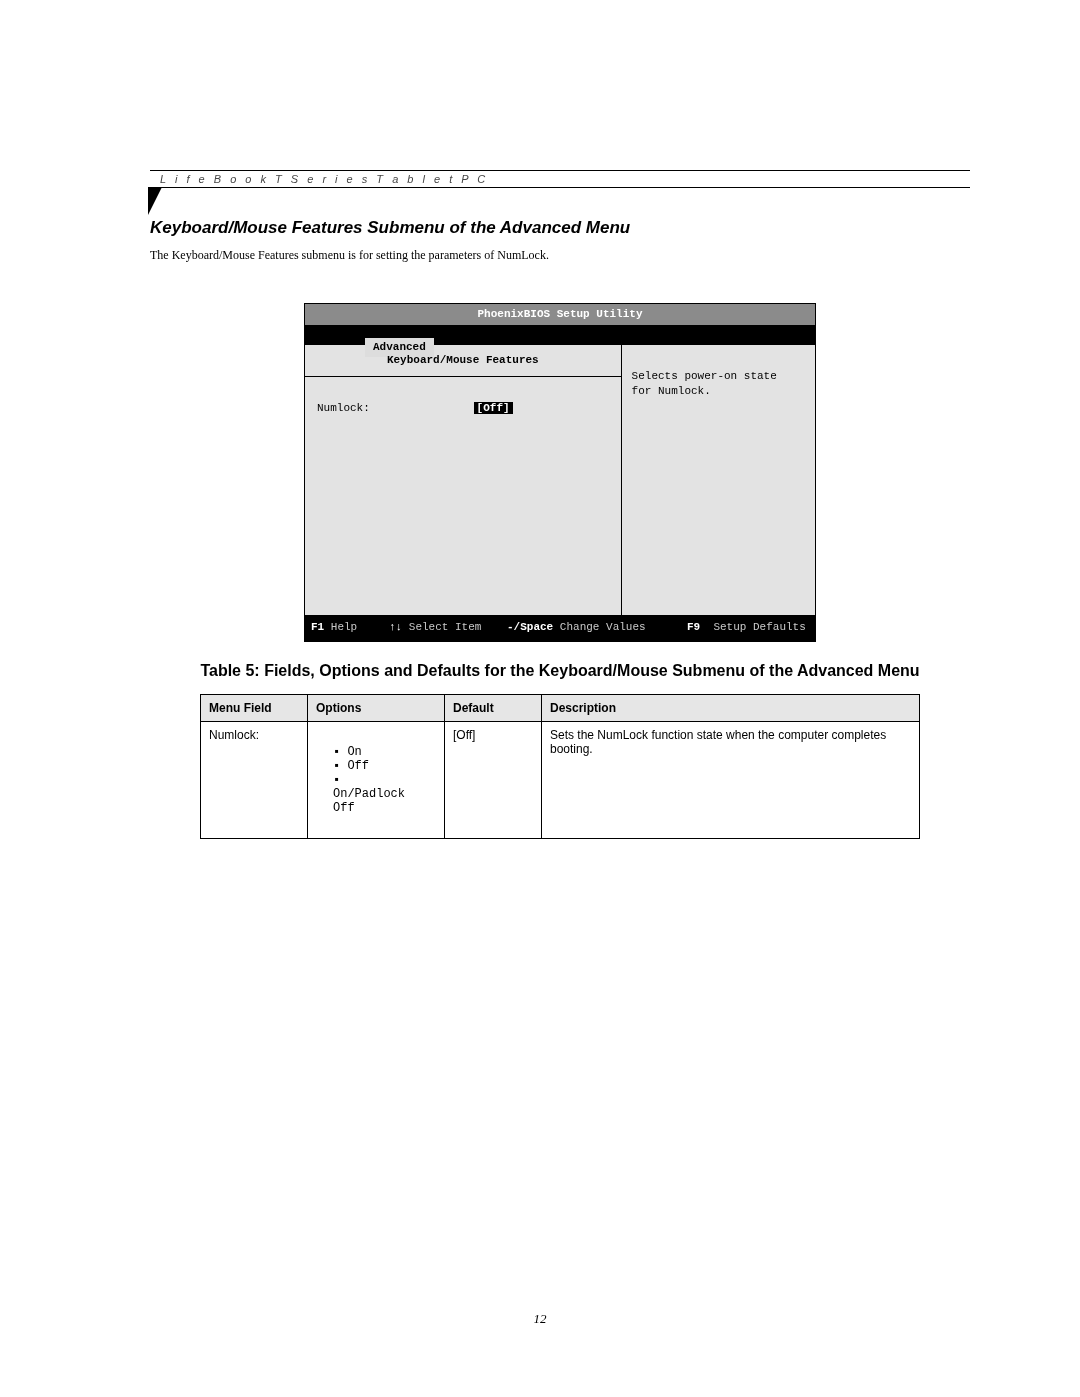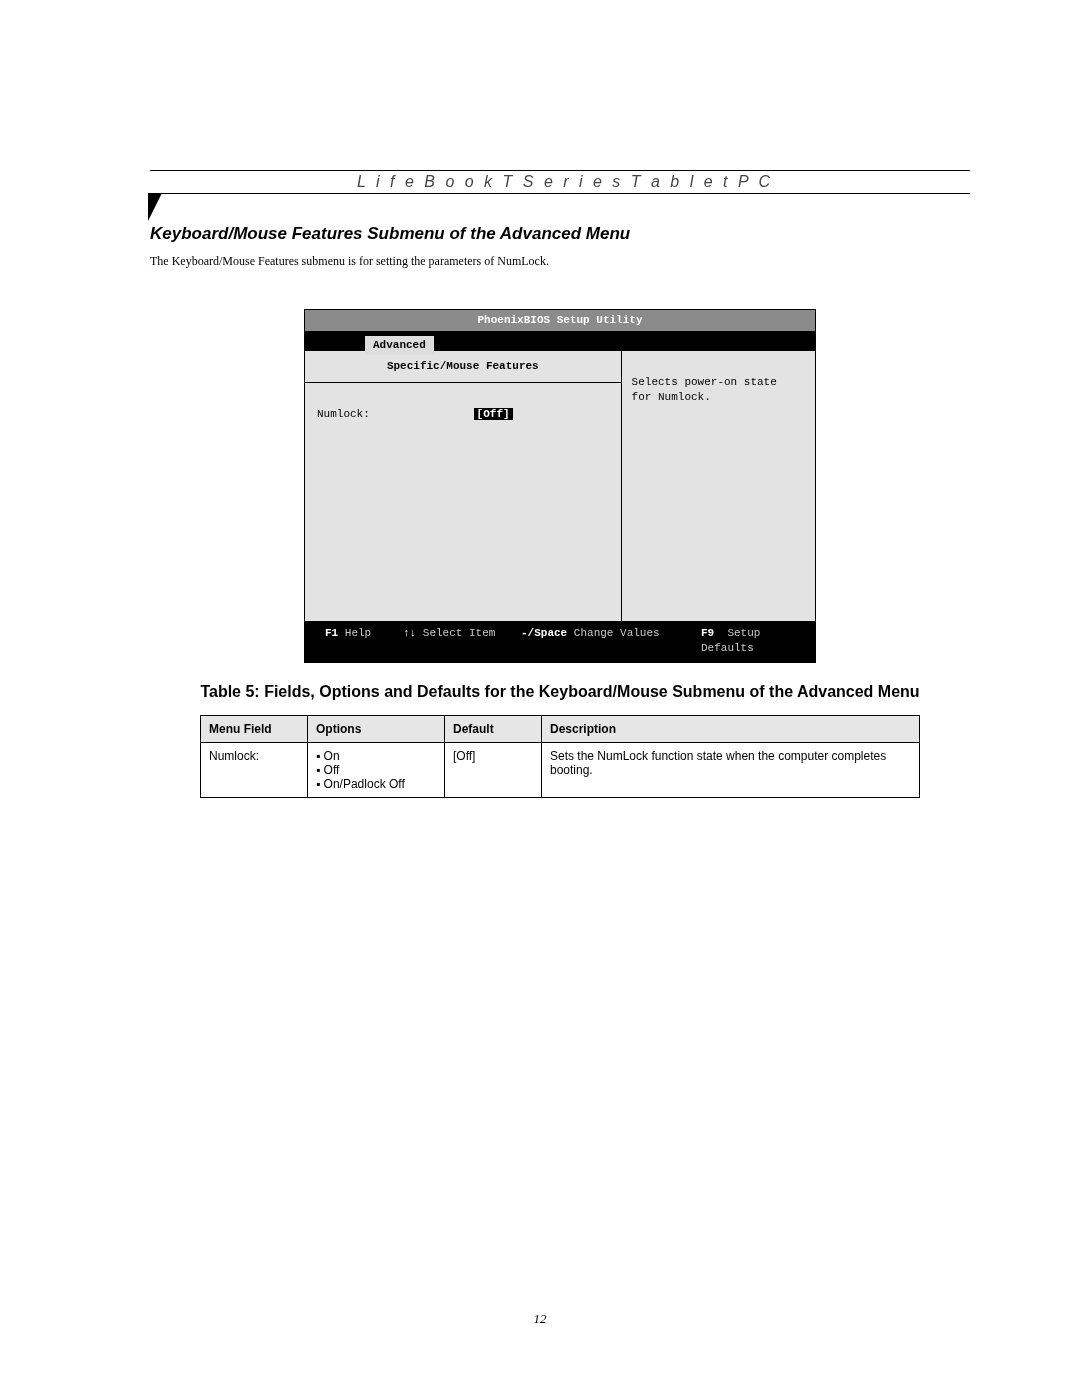--- a/index.html
+++ b/index.html
@@ -17,24 +17,23 @@
     padding: 170px 110px 0 150px;
   }
   .rule {
     border-top: 1px solid #000;
     margin-bottom: 2px;
   }
   .header-line {
     font-family: Arial, Helvetica, sans-serif;
     font-style: italic;
     letter-spacing: 3px;
-    font-size: 16px;
+    font-size: 11px;
     color: #444;
     padding: 0 0 2px 10px;
-    text-align: center;
   }
   .under-rule {
     border-top: 1px solid #000;
     position: relative;
   }
   .wedge {
     position: absolute;
     left: -2px;
     top: -1px;
     width: 0;
@@ -73,21 +72,21 @@
   }
   .bios-menubar {
     background: #000;
     padding: 0;
     height: 18px;
     position: relative;
   }
   .bios-menubar .tab {
     position: absolute;
     left: 60px;
-    top: 4px;
+    top: 12px;
     background: #ddd;
     color: #000;
     font-weight: bold;
     padding: 2px 8px;
     font-size: 11px;
   }
   .bios-body {
     display: flex;
     background: #e3e3e3;
     border-top: 1px solid #000;
@@ -126,21 +125,21 @@
   }
   .bios-right-body {
     padding: 24px 10px;
   }
   .bios-footer {
     background: #000;
     color: #c9c9c9;
     padding: 4px 6px 6px 6px;
   }
   .fk { color: #fff; font-weight: bold; }
-  .fk-row { display:flex;margin-left:14px; }
+  .fk-row { display:flex; }
   .fk-cell1 { width: 78px; }
   .fk-cell2 { width: 118px; }
   .fk-cell3 { width: 180px; }
   .fk-cell4 { flex:1; }
   .arrow { color:#fff; }
   .caption {
     text-align: center;
     font-family: Arial, Helvetica, sans-serif;
     font-weight: bold;
     font-size: 11px;
@@ -163,21 +162,21 @@
   table.fields th, table.fields td {
     border: 1px solid #000;
     padding: 6px 8px;
     vertical-align: top;
     text-align: left;
   }
   table.fields th {
     background: #e6e6e6;
     font-weight: bold;
   }
-  .opts-list { margin:0; padding:0; list-style:none; }
+  .opts-list { margin:17px; padding:0; list-style:none;font-family:Liberation Mono, monospace; }
   .opts-list li::before {
     content: "\25AA  ";
   }
   .page-num {
     position: absolute;
     bottom: 70px;
     left: 0;
     width: 100%;
     text-align: center;
     font-style: italic;
@@ -198,21 +197,21 @@
   <div class="section-title">Keyboard/Mouse Features Submenu of the Advanced Menu</div>
   <p class="body-text">The Keyboard/Mouse Features submenu is for setting the parameters of NumLock.</p>
 
   <div class="bios-wrap">
     <div class="bios-title">PhoenixBIOS Setup Utility</div>
     <div class="bios-menubar">
       <span class="tab">Advanced</span>
     </div>
     <div class="bios-body">
       <div class="bios-left">
-        <div class="bios-left-head">Specific/Mouse Features</div>
+        <div class="bios-left-head">Keyboard/Mouse Features</div>
         <div class="bios-left-body">
           <div class="bios-row">
             <span class="label">Numlock:</span>
             <span class="val">[Off]</span>
           </div>
         </div>
       </div>
       <div class="bios-right">
         <div class="bios-right-body">
           <div>Selects power-on state</div>

